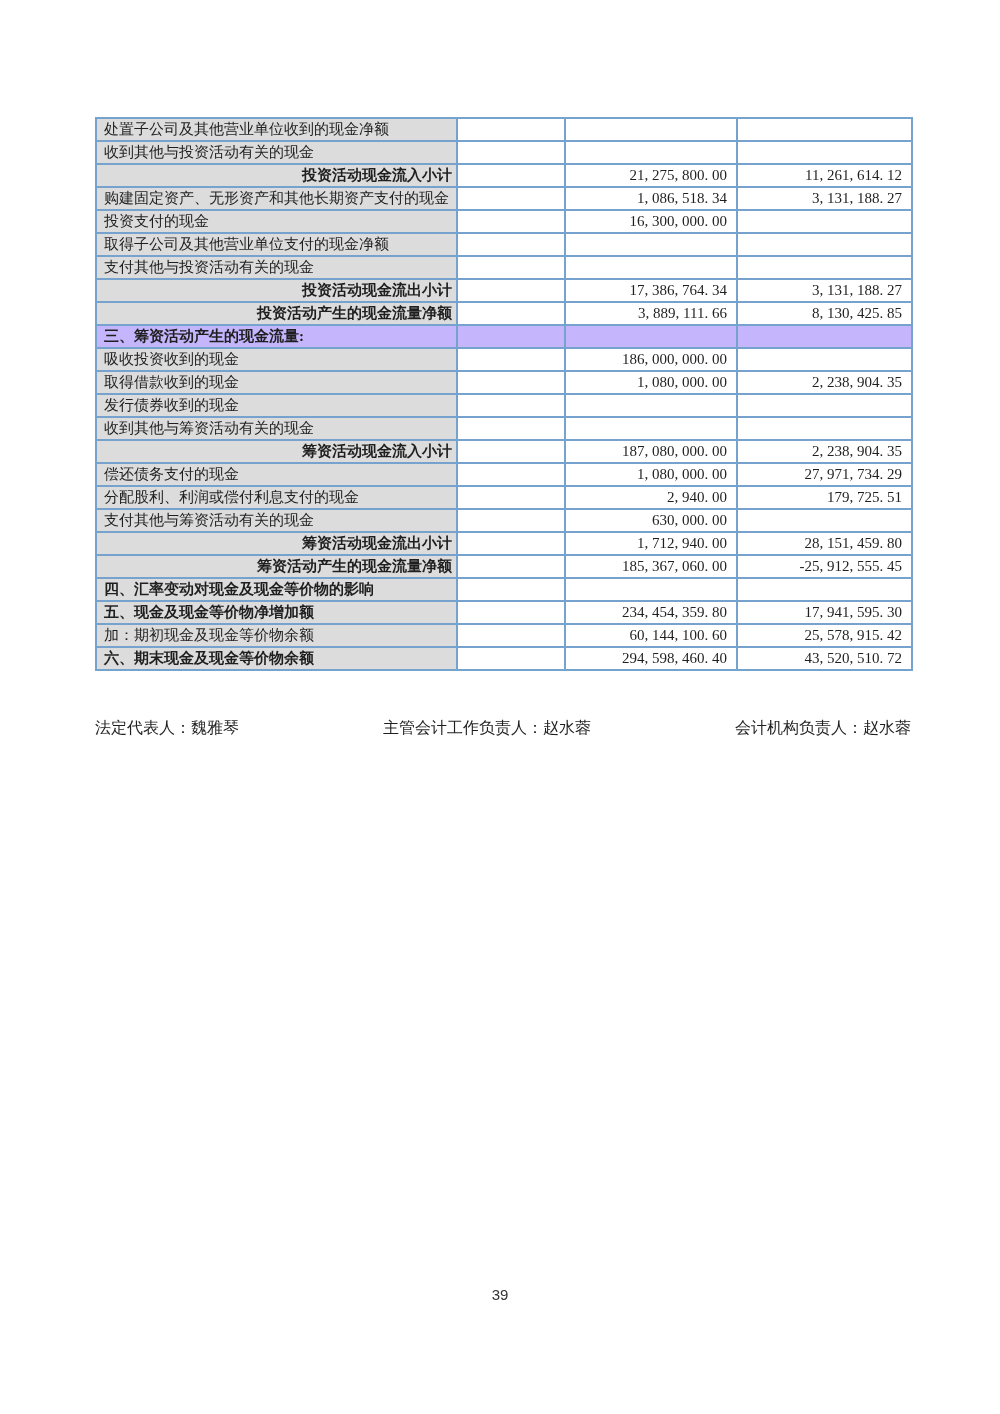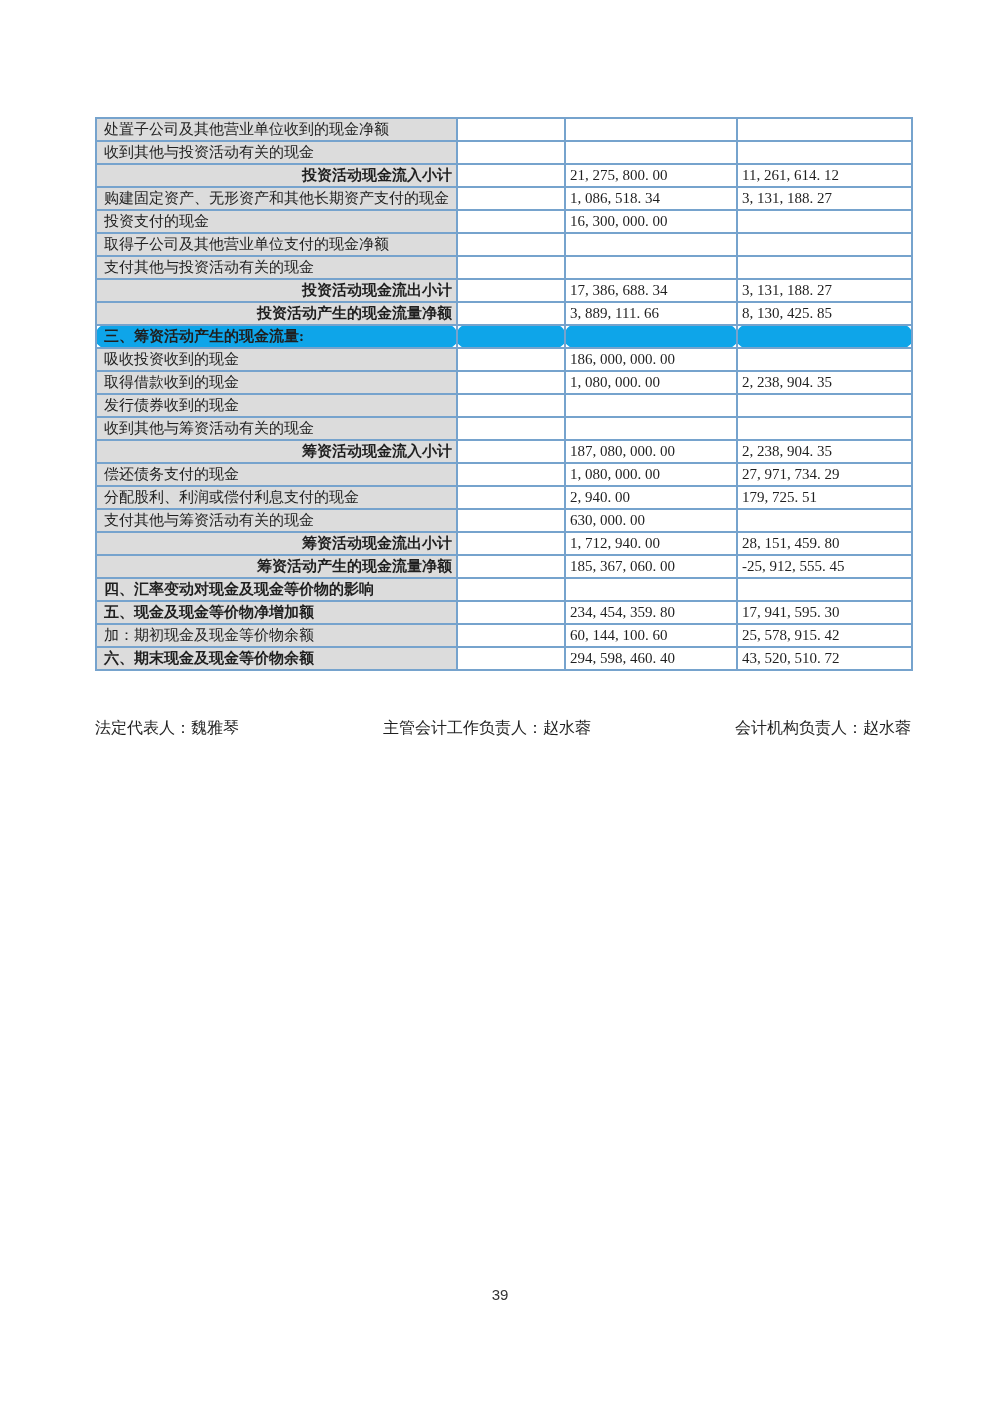--- a/index.html
+++ b/index.html
@@ -16,23 +16,23 @@
   .doc-table td {
     border:2px solid #76a3cd;
     height:21.5px; box-sizing:border-box;
     font-size:15px; line-height:19px;
     overflow:hidden; vertical-align:middle;
     padding:1px 4px;
   }
   td.c1 { background:#dcdcdc; text-align:left; padding-left:7px; }
   td.c1.subtotal { text-align:right; font-weight:bold; }
   td.c1.bold { font-weight:bold;margin-top:16px; }
-  td.c3, td.c4 { padding-right:9px; background:#ffffff;
+  td.c3, td.c4 { text-align:right; padding-right:9px; background:#ffffff;
     font-family:"Liberation Serif","DejaVu Serif",serif; }
-  tr.section-row td { background:#0ea5e9; font-weight:bold;border-radius:9px; }
+  tr.section-row td { background:#c4b5fd; font-weight:bold; }
   .footer {
     position:absolute; left:95px; top:716px; width:816px;
     display:flex; justify-content:space-between;
     font-size:16px; line-height:24px; color:#1f1f1f;
   }
   .page-number {
     position:absolute; left:0; top:1286px; width:100%;
     text-align:center; font-size:15px; color:#333;
     font-family:"Liberation Sans","DejaVu Sans",sans-serif;
   }
@@ -88,21 +88,21 @@
         </tr>
         <tr>
           <td class="c1 item">支付其他与投资活动有关的现金</td>
           <td class="c2"></td>
           <td class="c3"></td>
           <td class="c4"></td>
         </tr>
         <tr>
           <td class="c1 subtotal">投资活动现金流出小计</td>
           <td class="c2"></td>
-          <td class="c3">17, 386, 688. 34</td>
+          <td class="c3">17, 386, 764. 34</td>
           <td class="c4">3, 131, 188. 27</td>
         </tr>
         <tr>
           <td class="c1 subtotal">投资活动产生的现金流量净额</td>
           <td class="c2"></td>
           <td class="c3">3, 889, 111. 66</td>
           <td class="c4">8, 130, 425. 85</td>
         </tr>
         <tr class="section-row">
           <td class="c1 section">三、筹资活动产生的现金流量:</td>

